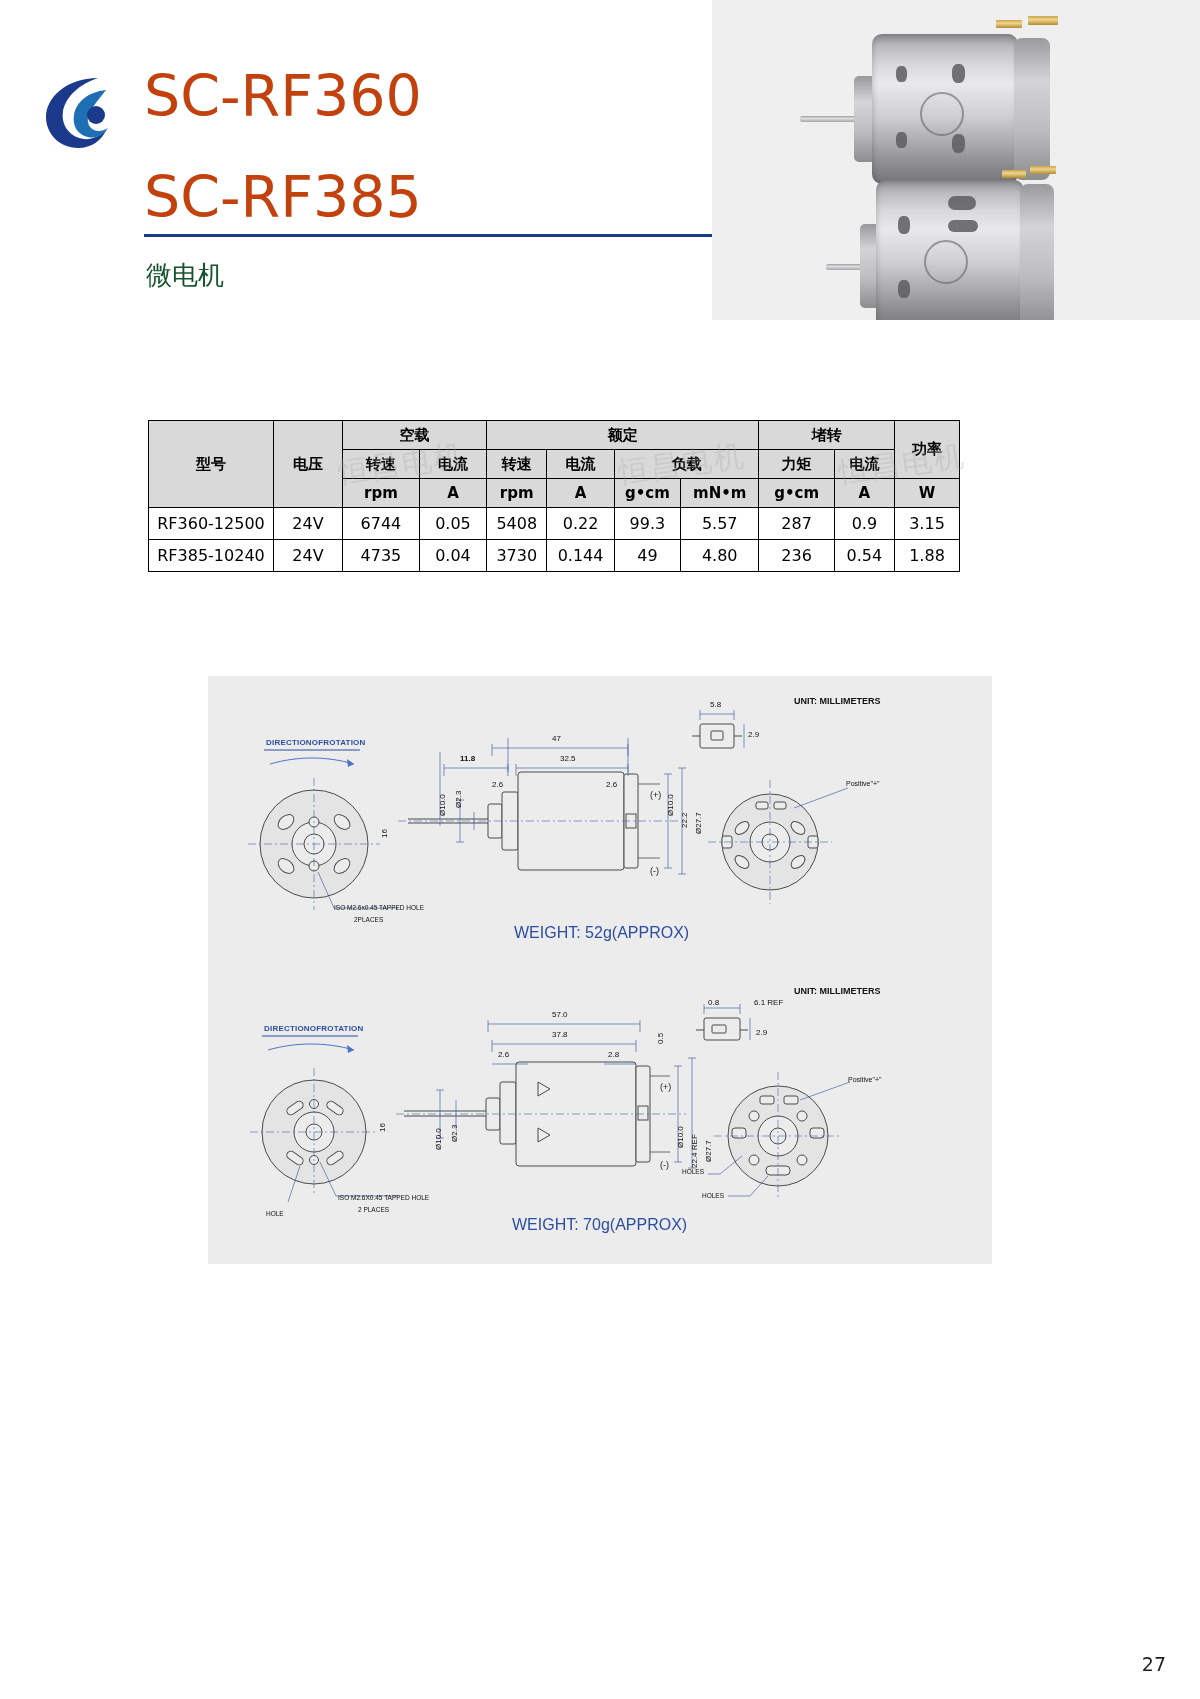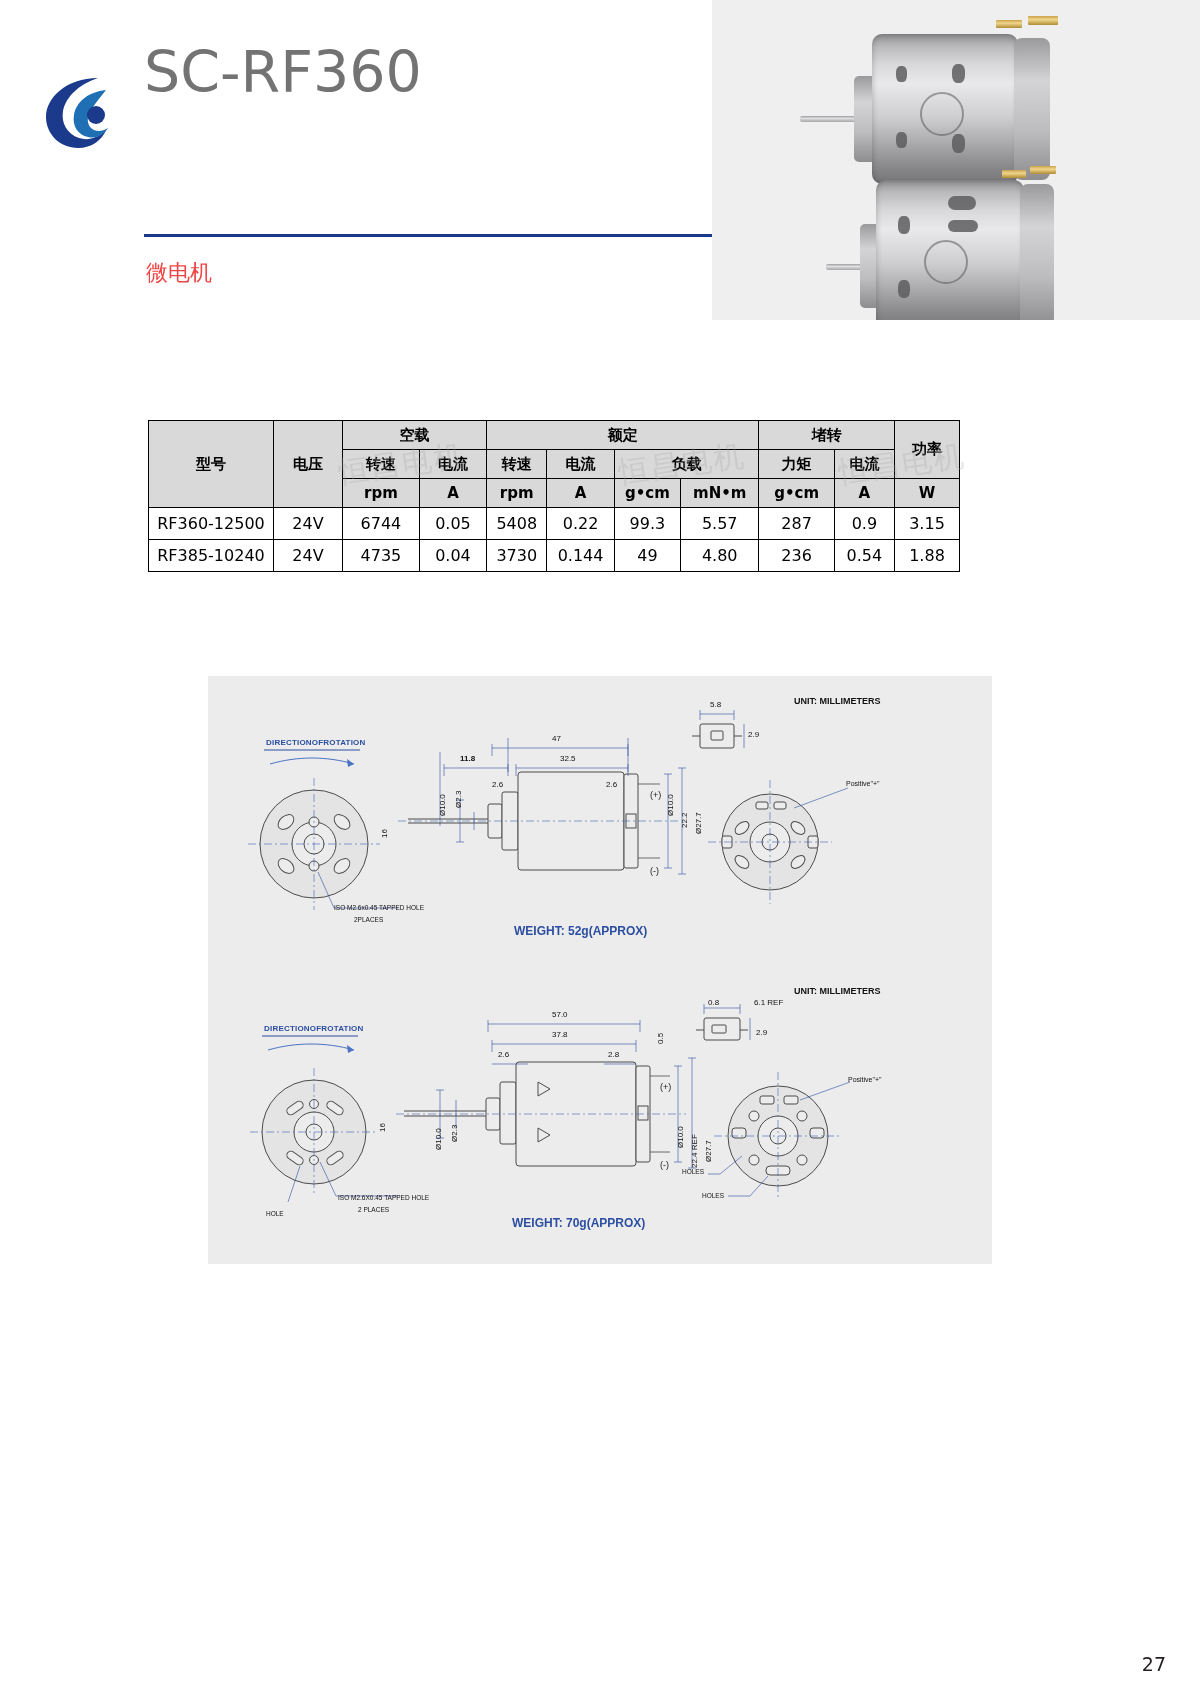--- a/index.html
+++ b/index.html
@@ -36,37 +36,38 @@
     position: absolute;
     left: 144px;
     top: 34px;
     width: 560px;
   }
   .title-line {
     font-size: 57px;
     line-height: 77px;
     font-weight: 400;
     letter-spacing: 0px;
-    color: #737373;
+    color: #c2410c;
     font-family: "DejaVu Sans", sans-serif;
+    margin-top: 24px;
   }
   .title-rule {
     position: absolute;
     left: 144px;
     top: 234px;
     width: 580px;
     height: 3px;
     background: #1b3a8c;
   }
   .subtitle {
     position: absolute;
     left: 146px;
     top: 258px;
-    font-size: 22px;
-    color: #ef4444;
+    font-size: 26px;
+    color: #14532d;
     font-family: "DejaVu Sans", sans-serif;
   }
 
   
   .photo-box {
     position: absolute;
     left: 712px;
     top: 0;
     width: 488px;
     height: 320px;
@@ -176,22 +177,22 @@
     font-weight: bold;
     color: #111;
   }
   .rot-label {
     font-size: 8px;
     font-weight: bold;
     color: #2b4ea2;
     letter-spacing: .2px;
   }
   .weight-label {
-    font-size: 12px;
-    font-weight: bold;
+    font-size: 16px;
+    font-weight: normal;
     color: #2b4ea2;
   }
   .dim {
     font-size: 8px;
     color: #111;
   }
   .dim-sm {
     font-size: 7px;
     color: #111;
   }
@@ -218,20 +219,21 @@
   <div class="logo">
     <svg width="86" height="86" viewBox="0 0 86 86" xmlns="http://www.w3.org/2000/svg">
       <path d="M62 8 C30 8 10 28 10 47 C10 64 24 78 42 78 C56 78 66 70 70 60 C62 68 52 71 43 68 C31 64 25 53 27 41 C30 26 44 14 62 8 Z" fill="#1b3a8c"></path>
       <path d="M70 20 C52 22 40 32 38 45 C36 56 42 65 52 67 C60 69 68 65 72 58 C66 62 59 62 55 58 C50 53 51 44 57 37 C61 31 66 25 70 20 Z" fill="#1f6fb5"></path>
       <circle cx="60" cy="45" r="9" fill="#1b3a8c"></circle>
     </svg>
   </div>
 
   <div class="title-block">
     <div class="title-line">SC-RF360</div>
+    <div class="title-line">SC-RF385</div>
   </div>
   <div class="title-rule"></div>
   <div class="subtitle">微电机</div>
 
   <div class="photo-box">
 
     <div class="motor" style="left:88px; top:14px; width:310px; height:140px;">
       <div class="shaft" style="left:0px; top:102px; width:60px; height:6px;"></div>
       <div class="endcap" style="left:54px; top:62px; width:22px; height:86px; border-radius:5px;"></div>
       <div class="can" style="left:72px; top:20px; width:146px; height:150px;"></div>

